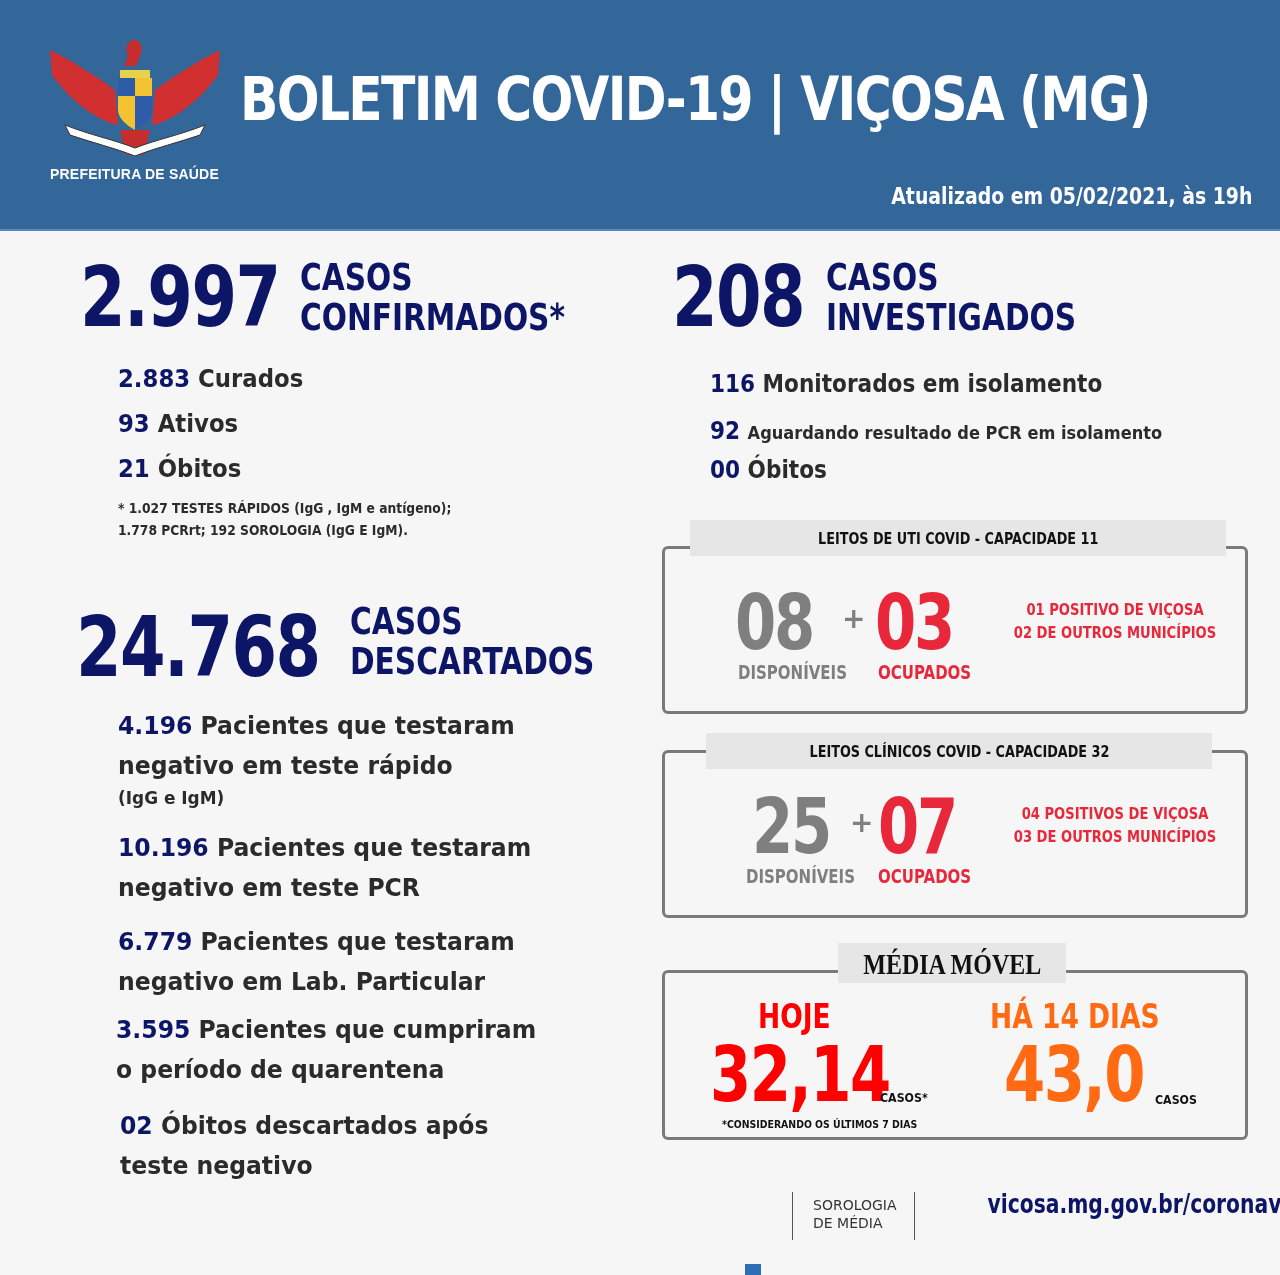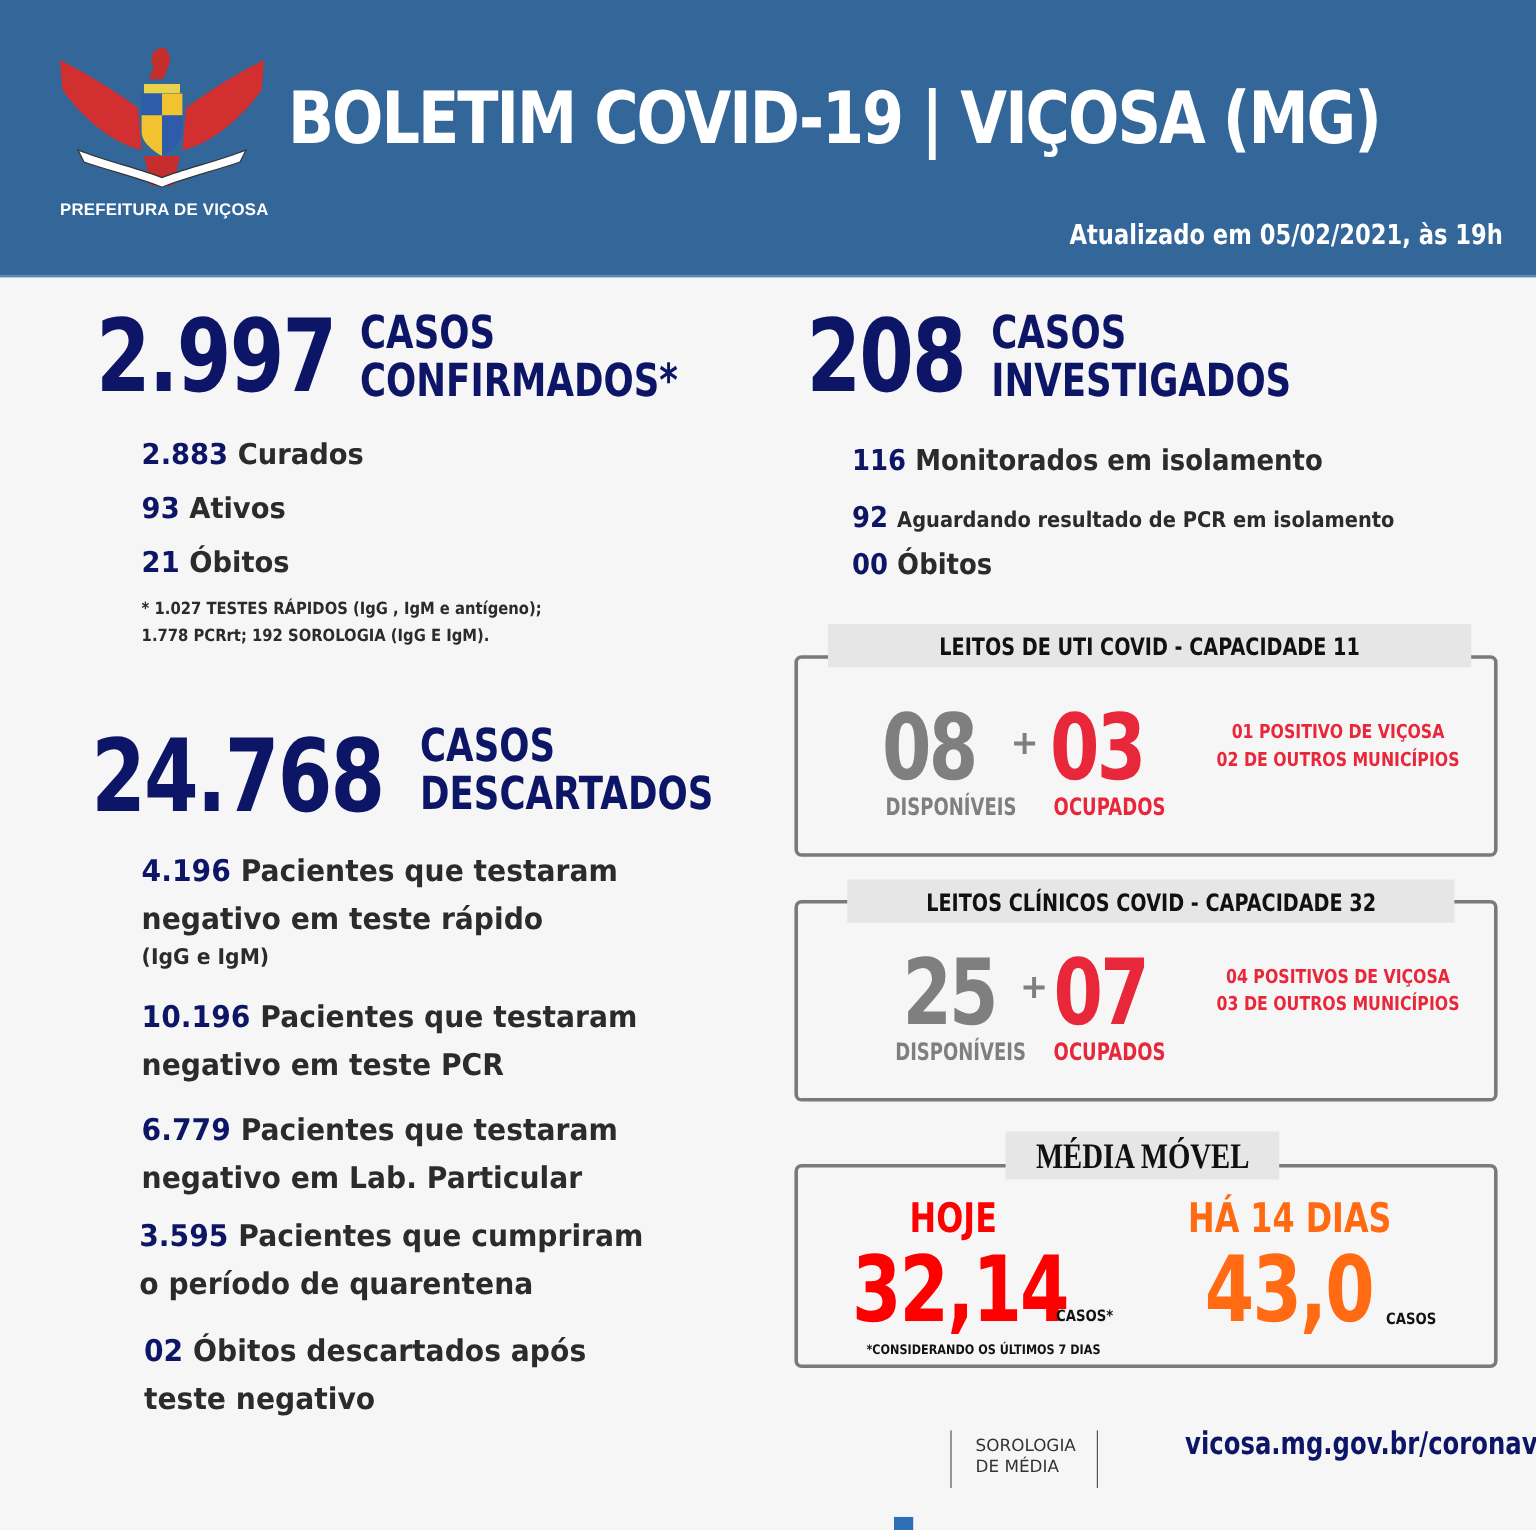--- a/index.html
+++ b/index.html
@@ -19,21 +19,21 @@
   .stat .n { color: #0c1566; }
   .stat .t { color: #2b2b2b; }
 
   .note { position: absolute; left: 118px; top: 497px; font-family: "DejaVu Sans", sans-serif; font-weight: bold; font-size: 14px; color: #2b2b2b; line-height: 22px; transform: scaleX(0.88); transform-origin: left top; white-space: nowrap; }
 
   .desc-block { position: absolute; font-family: "DejaVu Sans", sans-serif; font-weight: bold; color: #2b2b2b; font-size: 25px; line-height: 40px; white-space: nowrap; transform: scaleX(0.94); transform-origin: left top; }
   .desc-block .n { color: #0c1566; }
   .desc-block .small { font-size: 18px; line-height: 24px; display: block; }
 
   .box { position: absolute; border: 3px solid #7a7a7a; border-radius: 6px; background: #f6f6f6; }
-  .box-title { position: absolute; background: #e6e6e6; font-family: "DejaVu Sans", sans-serif; font-weight: bold; color: #111; font-size: 20px; text-align: center; white-space: nowrap; }
+  .box-title { position: absolute; background: #e6e6e6; font-family: "DejaVu Sans", sans-serif; font-weight: bold; color: #111; font-size: 16px; text-align: center; white-space: nowrap; }
   .box-title span { display: inline-block; transform: scaleX(0.8); }
 
   .bignum-gray { position: absolute; font-family: "DejaVu Sans", sans-serif; font-weight: bold; color: #7f7f7f; font-size: 76px; letter-spacing: -3px; transform: scaleX(0.78); transform-origin: left top; white-space: nowrap; }
   .bignum-red { position: absolute; font-family: "DejaVu Sans", sans-serif; font-weight: bold; color: #e8283a; font-size: 76px; letter-spacing: -3px; transform: scaleX(0.78); transform-origin: left top; white-space: nowrap; }
   .plus { position: absolute; font-family: "DejaVu Sans", sans-serif; font-weight: bold; color: #7f7f7f; font-size: 28px; }
   .sublbl-gray { position: absolute; font-family: "DejaVu Sans", sans-serif; font-weight: bold; color: #7f7f7f; font-size: 20px; transform: scaleX(0.75); transform-origin: left top; white-space: nowrap; }
   .sublbl-red { position: absolute; font-family: "DejaVu Sans", sans-serif; font-weight: bold; color: #e8283a; font-size: 20px; transform: scaleX(0.75); transform-origin: left top; white-space: nowrap; }
   .detail-red { position: absolute; font-family: "DejaVu Sans", sans-serif; font-weight: bold; color: #e8283a; font-size: 16px; line-height: 23px; text-align: center; transform: scaleX(0.82); transform-origin: center top; white-space: nowrap; }
 
   .mm-head { position: absolute; font-family: "DejaVu Sans", sans-serif; font-weight: bold; font-size: 34px; transform: scaleX(0.78); transform-origin: left top; white-space: nowrap; }
@@ -58,21 +58,21 @@
     <path d="M95 10 C88 10 84 18 88 26 L84 36 L96 36 L100 26 C104 18 100 10 95 10 Z" fill="#c62d2d"></path>
     <path d="M10 20 C30 30 55 45 75 60 L78 95 C55 90 30 70 12 45 Z" fill="#d23030"></path>
     <path d="M180 20 C160 30 135 45 115 60 L112 95 C135 90 160 70 178 45 Z" fill="#d23030"></path>
     <path d="M80 40 L110 40 L110 48 L80 48 Z" fill="#e8d24a"></path>
     <path d="M78 48 L112 48 L112 80 C112 92 95 100 95 100 C95 100 78 92 78 80 Z" fill="#2f5ca8"></path>
     <path d="M95 48 L112 48 L112 66 L95 66 Z" fill="#f2c230"></path>
     <path d="M78 66 L95 66 L95 100 C86 95 78 88 78 80 Z" fill="#f2c230"></path>
     <path d="M80 100 L110 100 L104 125 L86 125 Z" fill="#c62d2d"></path>
     <path d="M25 95 C50 105 75 110 95 118 C115 110 140 105 165 95 L160 105 C140 112 115 118 95 126 C75 118 50 112 30 105 Z" fill="#fff" stroke="#333" stroke-width="1"></path>
   </svg>
-  <div class="logo-caption">PREFEITURA DE VIÇOSA</div>
+  <div class="logo-caption">PREFEITURA DE SAÚDE</div>
   <div class="title">BOLETIM COVID-19 | VIÇOSA (MG)</div>
   <div class="updated">Atualizado em 05/02/2021, às 19h</div>
 </div>
 
 <div class="big-num" style="left:80px; top:248px; font-size:84px;">2.997</div>
 <div class="big-label" style="left:300px; top:258px; font-size:38px;">
   <div>CASOS</div>
   <div>CONFIRMADOS*</div>
 </div>
 

